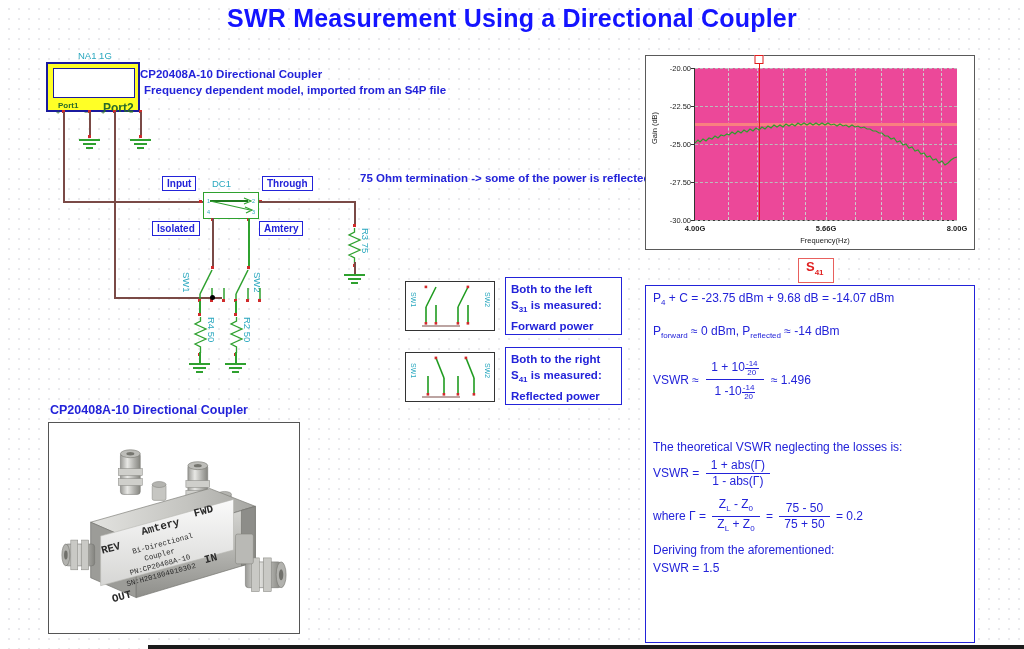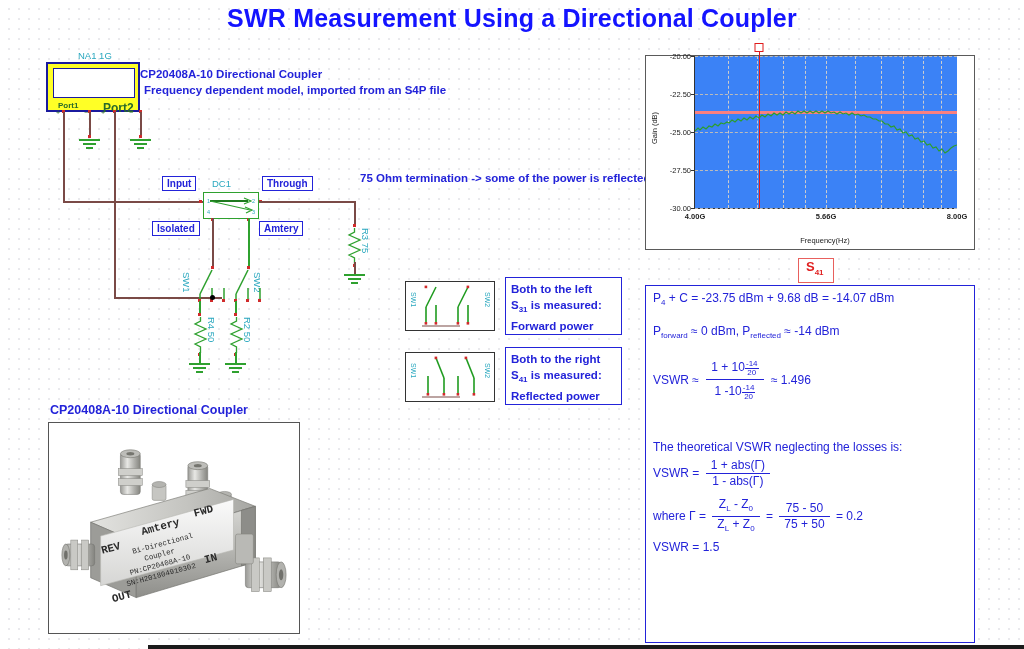--- a/index.html
+++ b/index.html
@@ -43,22 +43,22 @@
   #dc1sym{
     left:203px;top:192px;width:56px;height:27px;
     border:1.5px solid #2fa12f;background:#ffffff;box-sizing:border-box;
   }
   
   #chartbox{
     left:645px;top:55px;width:330px;height:195px;
     background:#ffffff;border:1px solid #5a5a5a;box-sizing:border-box;
   }
   #plotarea{
-    position:absolute;left:48px;top:0;width:262px;height:152px;
-    background:#3b82f6;border-left:1.5px solid #333;border-bottom:1.5px solid #333;
+    position:absolute;left:48px;top:12px;width:262px;height:152px;
+    background:#ec4899;border-left:1.5px solid #333;border-bottom:1.5px solid #333;
     box-sizing:content-box;
   }
   .gl-h{position:absolute;left:0;width:100%;border-top:1px dashed #bbbbbb;height:0;}
   .gl-v{position:absolute;top:0;height:100%;border-left:1px dashed #cccccc;width:0;}
   .ytick{position:absolute;right:100%;margin-right:4px;transform:translateY(-50%);
          font-size:7.5px;color:#222;white-space:nowrap;}
   .ytickmark{position:absolute;right:100%;width:4px;height:0;border-top:1.5px solid #333;}
   .xtick{position:absolute;top:100%;margin-top:4px;transform:translateX(-50%);
          font-size:7.5px;color:#222;white-space:nowrap;font-weight:bold;}
   #ylabel{
@@ -383,20 +383,21 @@
         <span class="den"><span>Z</span><sub>L</sub><span> + Z</span><sub>0</sub></span>
       </span>
       <span style="display:inline-block;vertical-align:middle;">=</span>
       <span class="frac" style="margin:0 3px;">
         <span class="num">75 - 50</span>
         <span class="den">75 + 50</span>
       </span>
       <span style="display:inline-block;vertical-align:middle;">= 0.2</span>
     </div>
 
+    <div class="ln" style="margin-top:6px;">Deriving from the aforementioned:</div>
     <div class="ln">VSWR = 1.5</div>
   </div>
 
   <div class="abs blue-bold" style="left:50px;top:403px;font-size:12.5px;">CP20408A-10 Directional Coupler</div>
   <div class="abs" id="photoframe">
     <svg id="photo" viewBox="0 0 252 212">
       <defs>
         <linearGradient id="mbody" x1="0" y1="0" x2="0" y2="1">
           <stop offset="0%" stop-color="#d7d7d4"></stop>
           <stop offset="45%" stop-color="#b8b8b4"></stop>

